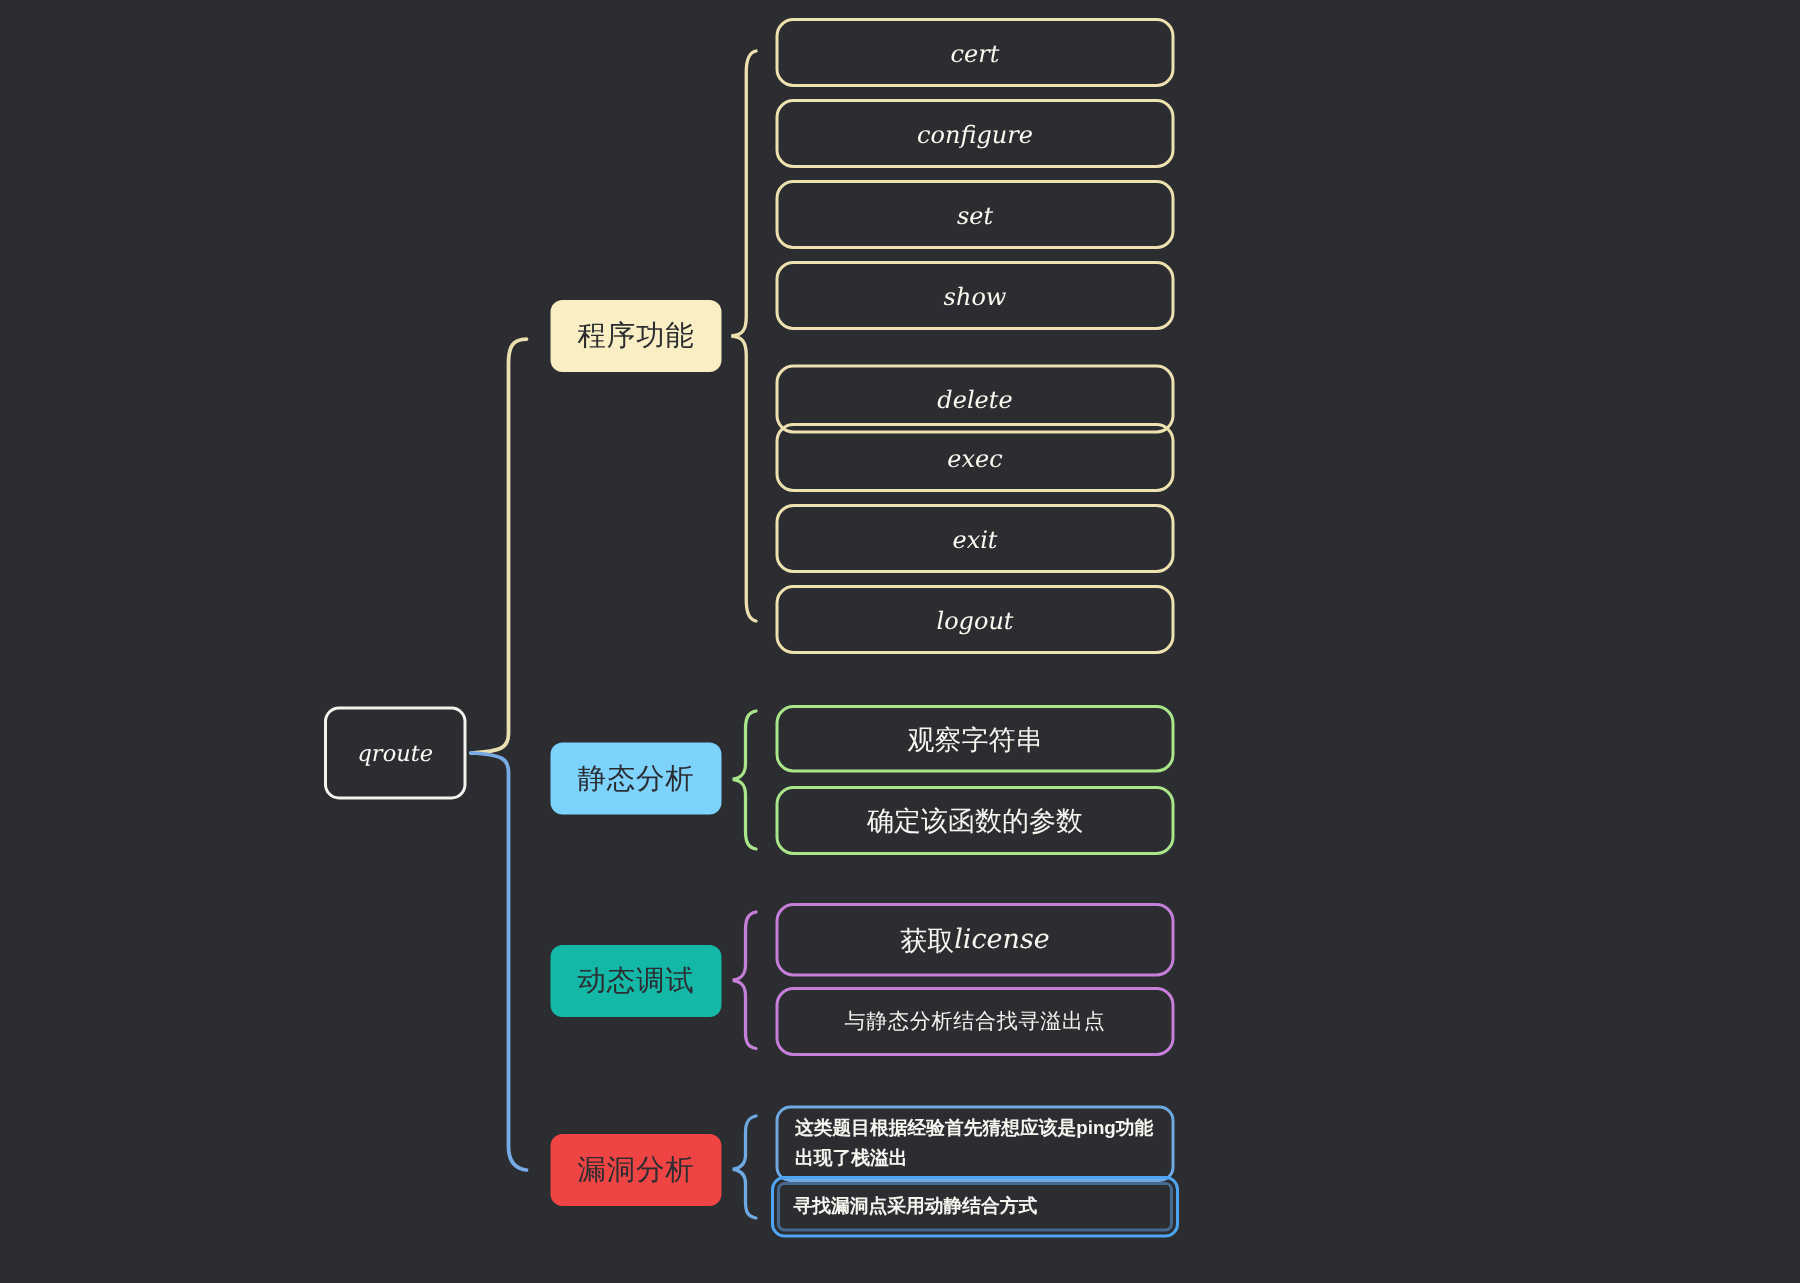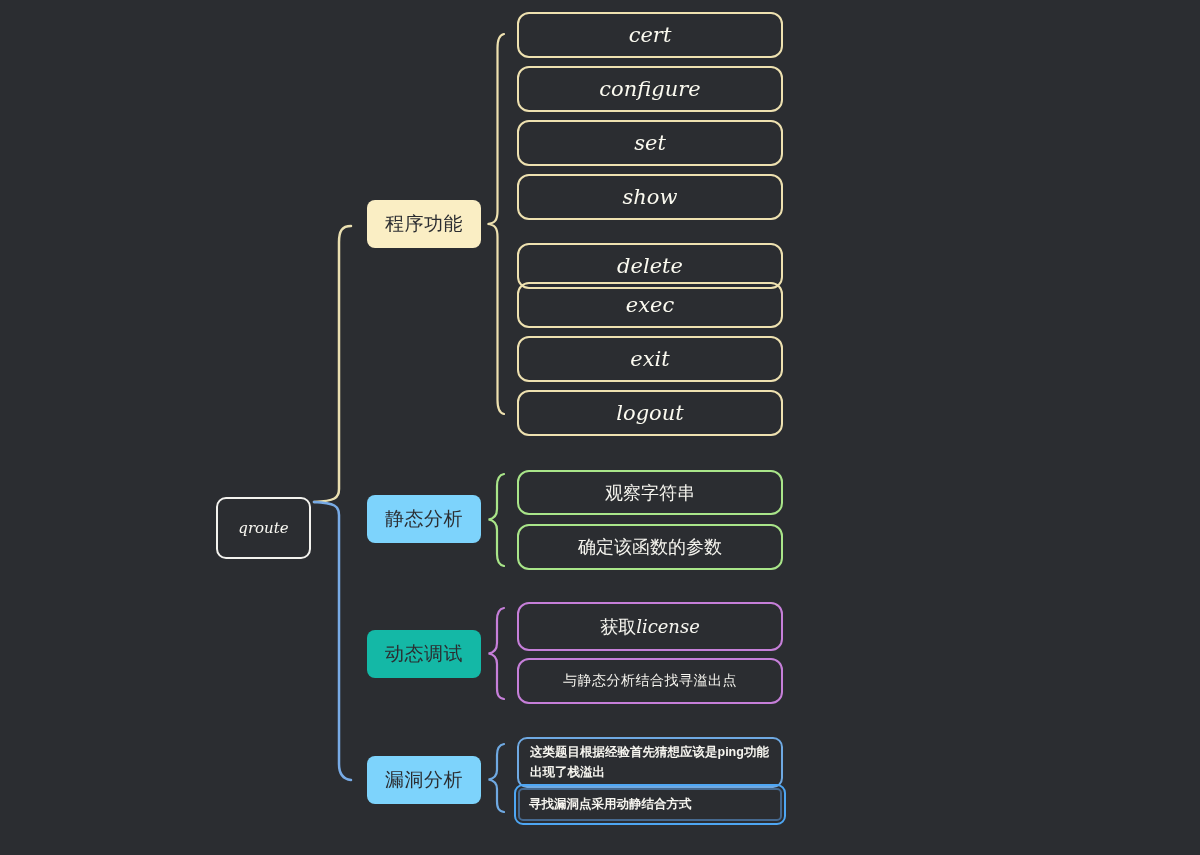--- a/index.html
+++ b/index.html
@@ -8,40 +8,40 @@
     position:relative;width:1200px;height:855px;overflow:hidden;
     background:#2b2d31;
   }
   .node{
     position:absolute;box-sizing:border-box;
     display:flex;align-items:center;justify-content:center;
     white-space:nowrap;
   }
   
   .root{
-    left:216px;top:497px;width:95px;height:62px;
+    left:216px;top:471px;width:95px;height:62px;
     border:2.5px solid #f3f2ee;border-radius:10px;
     color:#faf9f3;font-size:15px;
     font-family:"DejaVu Serif","Liberation Serif",serif;font-style:italic;
   }
   
   .cat{
     left:367px;width:114px;height:48px;border-radius:8px;
     font-size:19px;font-weight:500;color:#2b2d31;letter-spacing:.5px;
   }
   
   .child{
     left:517px;width:266px;border-style:solid;border-width:2px;
     border-radius:12px;color:#f6f5ef;background:transparent;
   }
   .latin{
     font-family:"DejaVu Serif","Liberation Serif",serif;
     font-style:italic;
   }
-  .g0{height:46px;font-size:21px;color:#fbfaf0;}
+  .g0{height:46px;font-size:16px;color:#fbfaf0;}
   .g1{font-size:18px;}
   .g2a{font-size:18px;align-items:center;}
   .g2b{font-size:14px;letter-spacing:.5px;}
   .wrapped{
     justify-content:flex-start;text-align:left;
     white-space:normal;padding:3px 11px;
     font-size:12.5px;font-weight:600;line-height:1.55;border-radius:10px;
   }
   
   .sel-outer{
@@ -83,21 +83,21 @@
 
   <div class="node cat" style="top: 200px; background: rgb(250, 238, 196);">
     <span>程序功能</span>
   </div>
   <div class="node cat" style="top: 495px; background: #7dd3fc;">
     <span>静态分析</span>
   </div>
   <div class="node cat" style="top: 630px; background: #14b8a6;">
     <span>动态调试</span>
   </div>
-  <div class="node cat" style="top: 756px; background: #7dd3fc;">
+  <div class="node cat" style="top: 756px; background: #ef4444;">
     <span>漏洞分析</span>
   </div>
 
   <div class="node child g0 latin" style="top: 12px; border-color: rgb(238, 225, 176);">
       <span>cert</span>
     </div>
   <div class="node child g0 latin" style="top: 66px; border-color: rgb(238, 225, 176);">
       <span>configure</span>
     </div>
   <div class="node child g0 latin" style="top: 120px; border-color: rgb(238, 225, 176);">

